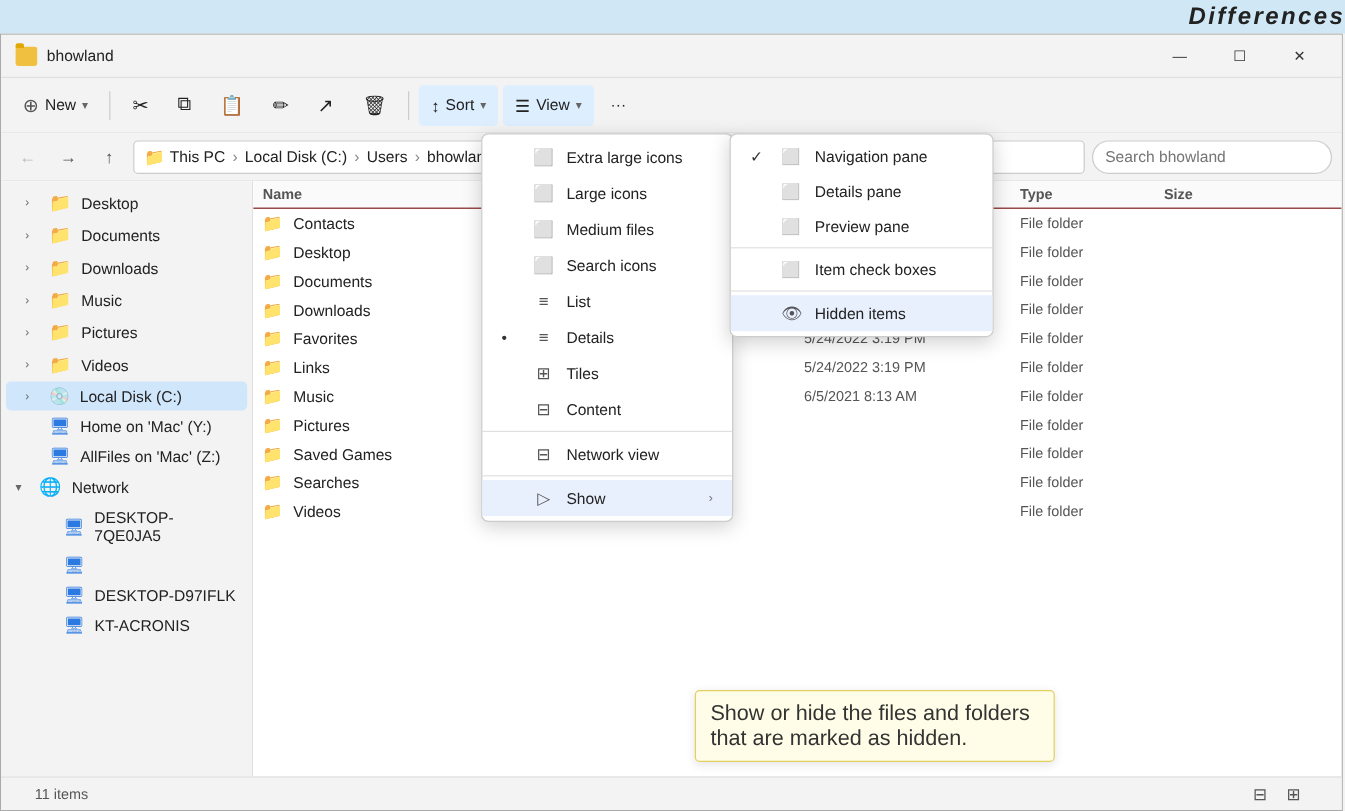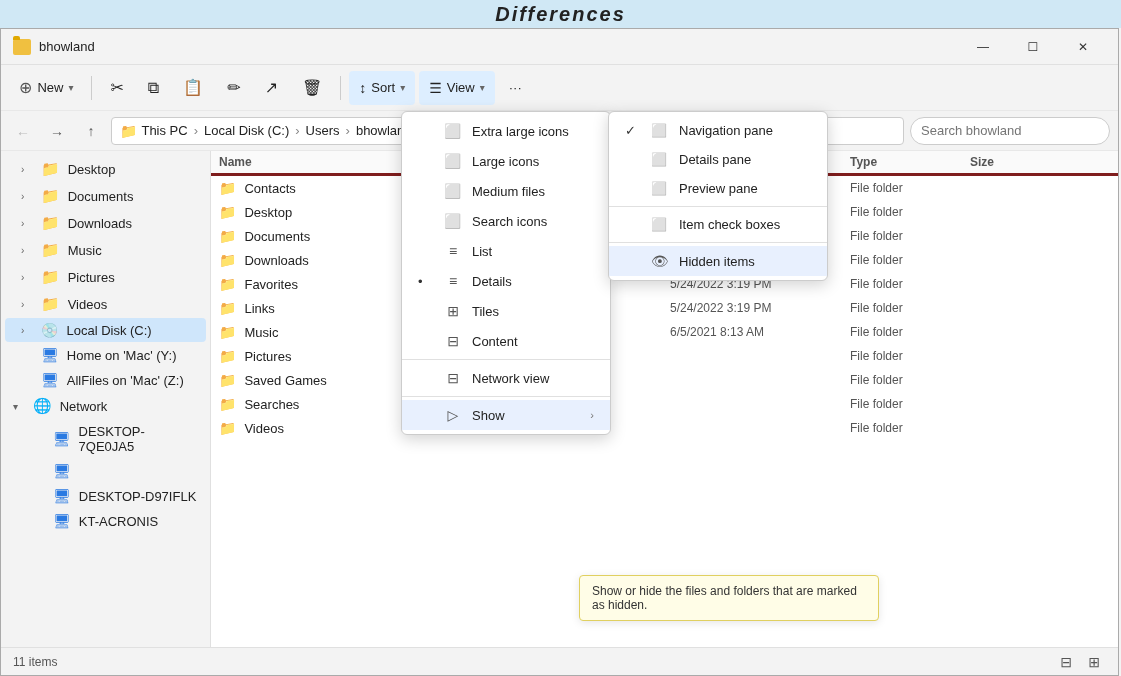--- a/index.html
+++ b/index.html
@@ -202,21 +202,21 @@
     
     .file-list {
       flex: 1;
       overflow-y: auto;
       background: #fff;
     }
     .file-list-header {
       display: grid;
       grid-template-columns: 1fr 180px 120px 80px 60px;
       padding: 4px 8px;
-      border-bottom: 3px solid #7f1d1d;
+      border-bottom: 1px solid #7f1d1d;
       background: #fafafa;
       font-size: 12px;
       color: #555;
       font-weight: 600;
       position: sticky;
       top: 0;
       z-index: 1;
     }
     .file-row {
       display: grid;
@@ -235,21 +235,21 @@
     .file-icon { font-size: 14px; color: #f0c040; }
     .file-date, .file-type, .file-size { color: #555; font-size: 12px; }
 
     
     .status-bar {
       height: 28px;
       background: #f3f3f3;
       border-top: 1px solid #e0e0e0;
       display: flex;
       align-items: center;
-      padding: 0 12px;
+      padding: 0 28px;
       justify-content: space-between;
       font-size: 12px;
       color: #555;
     }
     .status-right {
       display: flex;
       gap: 4px;
     }
     .view-icon-btn {
       width: 24px;
@@ -325,31 +325,31 @@
 
     
     .tooltip-box {
       position: absolute;
       top: 546px;
       left: 578px;
       background: #fffde7;
       border: 1px solid #e0d060;
       border-radius: 4px;
       padding: 8px 12px;
-      font-size: 12px;
+      font-size: 18px;
       color: #333;
       max-width: 300px;
       z-index: 300;
       box-shadow: 0 2px 8px rgba(0,0,0,0.1);
     }
   </style>
 </head>
 <body>
 
-<div style="background:#d0e8f5; height:28px; display:flex; align-items:center; justify-content:center; font-size:20px; font-weight:bold; font-style:italic; color:#222; letter-spacing:2px;">
+<div style="background:#d0e8f5; height:28px; display:flex; align-items:center; justify-content:flex-end; font-size:20px; font-weight:bold; font-style:italic; color:#222; letter-spacing:2px;">
   <span>Differences</span>
 </div>
 
 <div class="window">
 
   <div class="title-bar">
     <div class="title-bar-left">
       <div class="title-folder-icon"></div>
       <span class="title-text">bhowland</span>
     </div>

